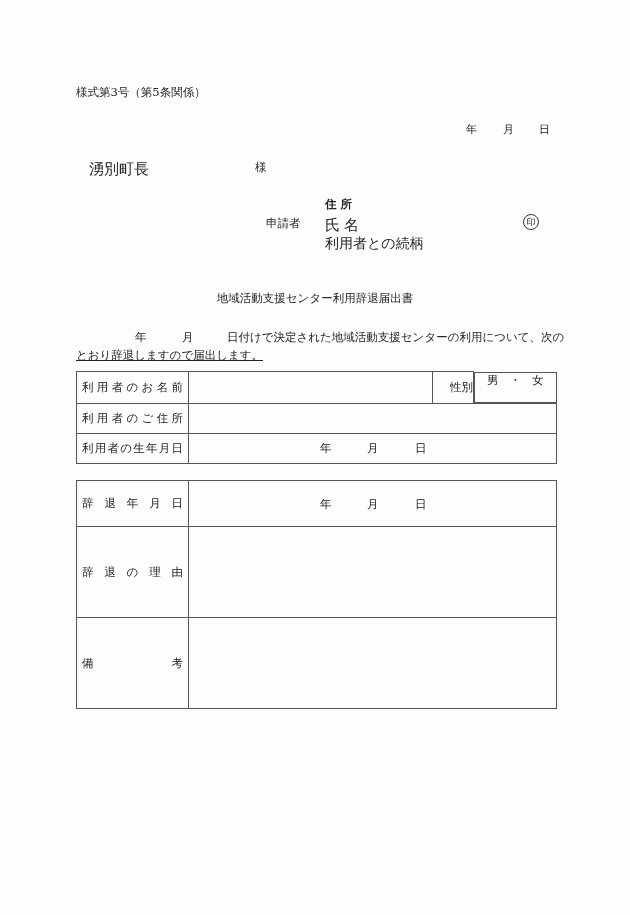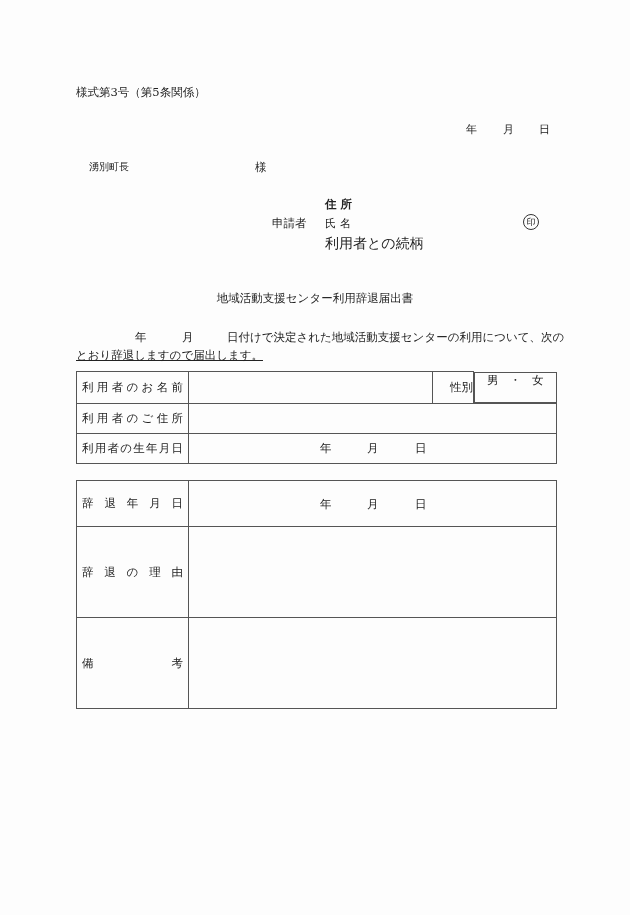--- a/index.html
+++ b/index.html
@@ -16,26 +16,26 @@
     color: #222;
     font-size: 11px;
   }
   .abs { position: absolute; white-space: nowrap; line-height: 1; }
 
   #form-number { left: 76px; top: 87px; font-size: 11.5px; }
 
   #date-line { top: 124px; left: 466px; font-size: 11px; }
   #date-line span { position: absolute; top: 0; }
 
-  #addressee { left: 89px; top: 162px; font-size: 10px; text-align: center; }
+  #addressee { left: 89px; top: 162px; font-size: 15px; text-align: center; }
   #sama { left: 255px; top: 162px; font-size: 11.5px; }
 
-  #applicant-label { left: 272px; top: 218px; font-size: 11.5px; }
+  #applicant-label { left: 266px; top: 218px; font-size: 11.5px; }
   #addr-label { left: 325px; top: 199px; font-size: 11.5px; letter-spacing: 4px; font-weight: bold; }
-  #name-label { left: 325px; top: 218px; font-size: 11px; letter-spacing: 4px; }
+  #name-label { left: 325px; top: 218px; font-size: 15px; letter-spacing: 4px; }
   #relation-label { left: 325px; top: 236px; font-size: 14px; }
   #seal {
     left: 523px; top: 214px;
     width: 14px; height: 14px;
     border: 1px solid #333;
     border-radius: 50%;
     font-size: 9px;
     text-align: center;
     line-height: 14px;
   }

